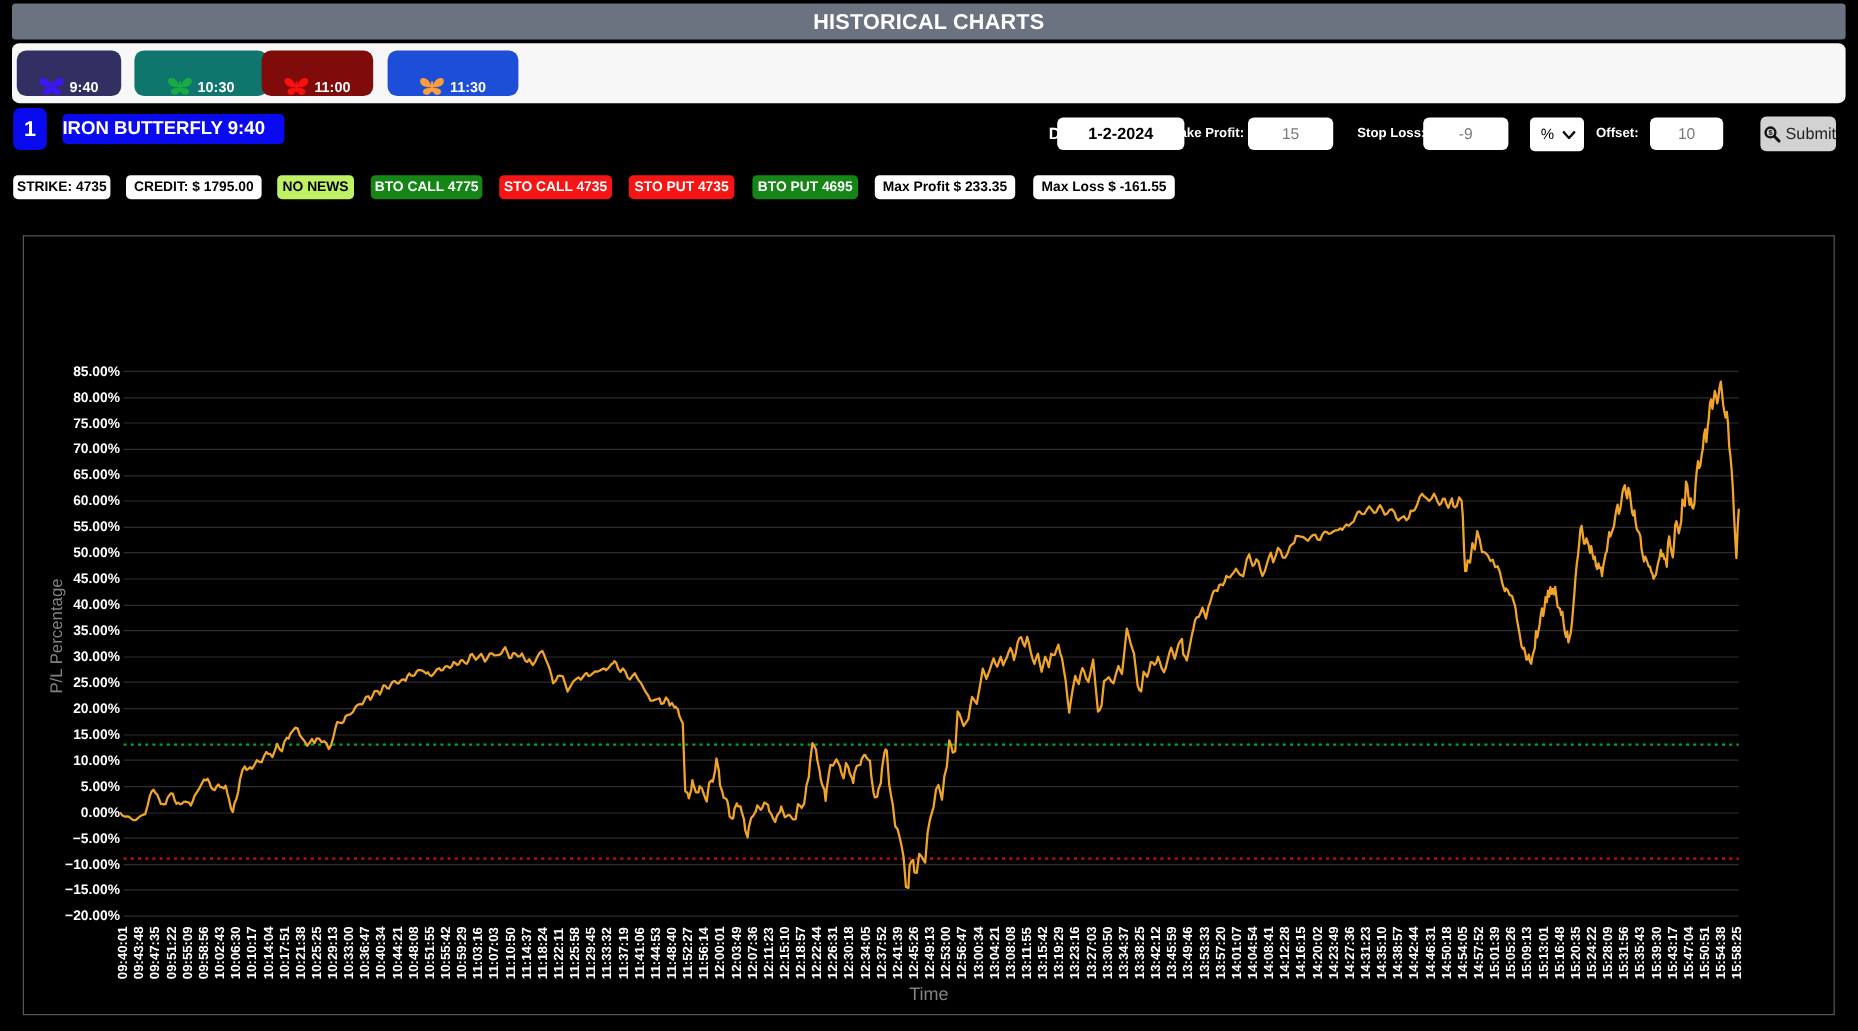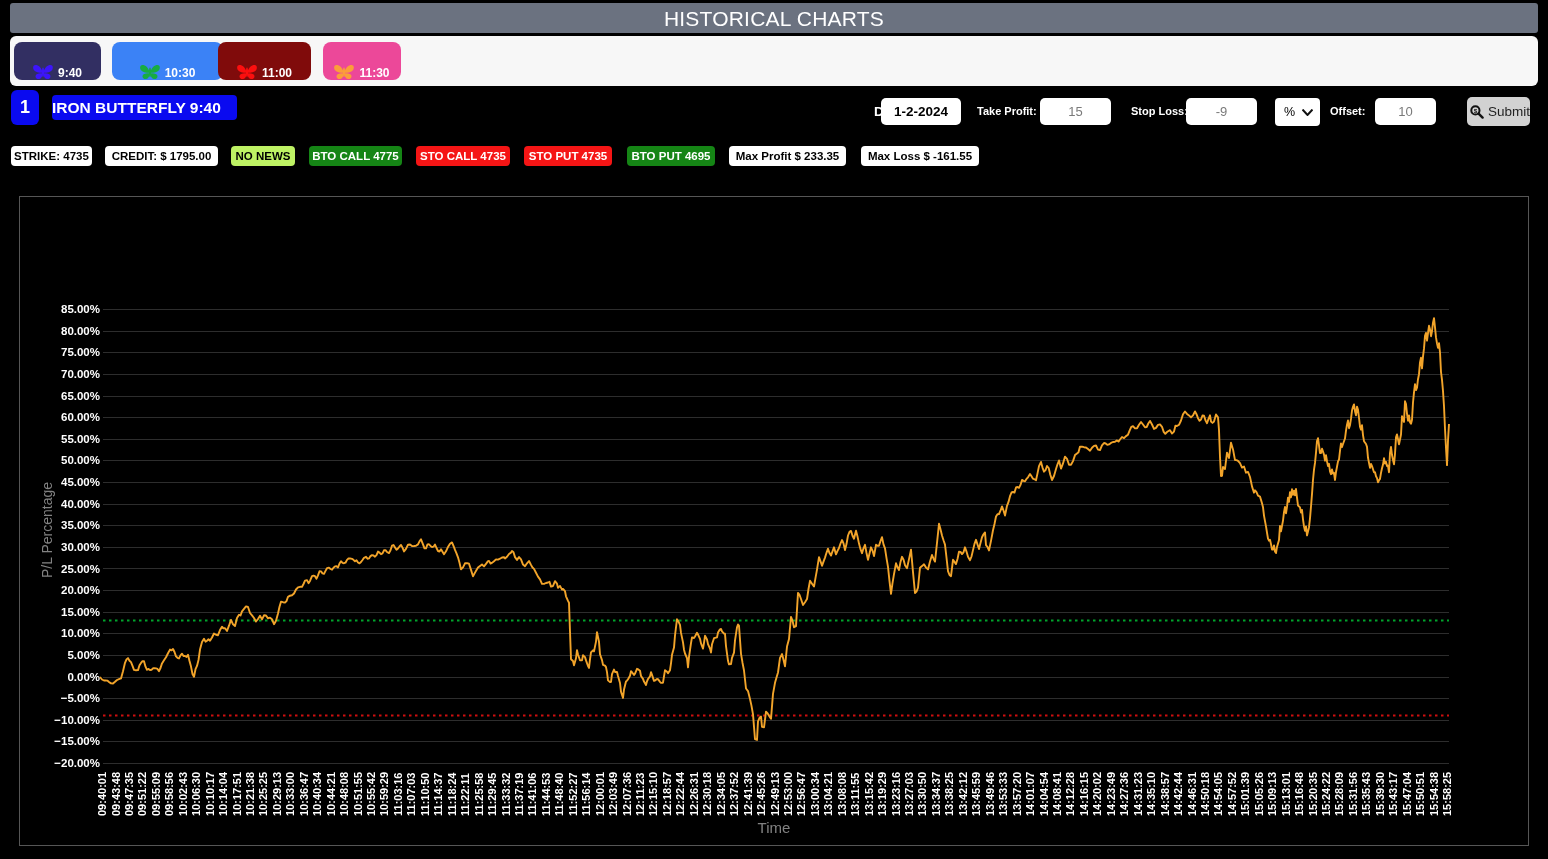--- a/index.html
+++ b/index.html
@@ -10,37 +10,37 @@
 .inp{top:98px;height:27px;background:#fff;border-radius:5px;color:#7a7a7a;font-size:13px;
 text-align:center;line-height:27px}
 .inp.date{color:#000;font-weight:bold;font-size:13.5px}
 .clbl{top:105px;color:#fff;font-weight:bold;white-space:nowrap}
 .sel{left:1275px;top:98px;width:45px;height:28px;background:#fff;border-radius:4px;
 color:#000;font-size:12.5px;line-height:28px;padding-left:9px;box-sizing:border-box}
 .submit{left:1467px;top:97px;width:63px;height:29px;background:#d2d2d2;border-radius:5px;
 color:#1f1f1f;font-size:13.5px;display:flex;align-items:center;justify-content:flex-end}
 </style></head><body>
 <div class="abs" style="left:10px;top:3px;width:1528px;height:30px;background:#6b7280;border-radius:3px;
-color:#fff;font-weight:normal;font-size:21px;text-align:center;line-height:31px;letter-spacing:.2px">HISTORICAL CHARTS</div>
+color:#fff;font-weight:bold;font-size:18px;text-align:center;line-height:31px;letter-spacing:.2px">HISTORICAL CHARTS</div>
 <div class="abs" style="left:10px;top:36px;width:1528px;height:50px;background:#f7f7f7;border-radius:6px"></div>
 <div class="abs btn" style="left:14px;width:87px;background:#322f62">
     <svg width="20" height="15" viewBox="-10 -7.5 20 15" style="display:block;overflow:visible">
       <g fill="#3d15fb">
 <path d="M-0.5,-0.6 C-1.8,-4.8 -4.6,-7.5 -7.6,-7.4 C-10.0,-7.4 -10.4,-4.5 -9.2,-2.6 C-7.8,-0.5 -4.2,0.1 -0.6,0.3 Z"></path>
 <path d="M-0.7,0.9 C-4.2,0.5 -7.2,1.5 -7.5,3.4 C-7.8,5.4 -5.8,6.9 -3.8,6.5 C-1.8,6.1 -0.6,4.2 -0.4,1.8 Z"></path>
 <g transform="scale(-1,1)">
 <path d="M-0.5,-0.6 C-1.8,-4.8 -4.6,-7.5 -7.6,-7.4 C-10.0,-7.4 -10.4,-4.5 -9.2,-2.6 C-7.8,-0.5 -4.2,0.1 -0.6,0.3 Z"></path>
 <path d="M-0.7,0.9 C-4.2,0.5 -7.2,1.5 -7.5,3.4 C-7.8,5.4 -5.8,6.9 -3.8,6.5 C-1.8,6.1 -0.6,4.2 -0.4,1.8 Z"></path>
 </g>
 <ellipse cx="0" cy="-0.2" rx="1.05" ry="4.7"></ellipse>
 </g>
     </svg>
     <span>9:40</span>
   </div>
-<div class="abs btn" style="left:112px;width:111px;background:#3b82f6">
+<div class="abs btn" style="left:112px;width:111px;background:#0f766e">
     <svg width="20" height="15" viewBox="-10 -7.5 20 15" style="display:block;overflow:visible">
       <g fill="#17ac42">
 <path d="M-0.5,-0.6 C-1.8,-4.8 -4.6,-7.5 -7.6,-7.4 C-10.0,-7.4 -10.4,-4.5 -9.2,-2.6 C-7.8,-0.5 -4.2,0.1 -0.6,0.3 Z"></path>
 <path d="M-0.7,0.9 C-4.2,0.5 -7.2,1.5 -7.5,3.4 C-7.8,5.4 -5.8,6.9 -3.8,6.5 C-1.8,6.1 -0.6,4.2 -0.4,1.8 Z"></path>
 <g transform="scale(-1,1)">
 <path d="M-0.5,-0.6 C-1.8,-4.8 -4.6,-7.5 -7.6,-7.4 C-10.0,-7.4 -10.4,-4.5 -9.2,-2.6 C-7.8,-0.5 -4.2,0.1 -0.6,0.3 Z"></path>
 <path d="M-0.7,0.9 C-4.2,0.5 -7.2,1.5 -7.5,3.4 C-7.8,5.4 -5.8,6.9 -3.8,6.5 C-1.8,6.1 -0.6,4.2 -0.4,1.8 Z"></path>
 </g>
 <ellipse cx="0" cy="-0.2" rx="1.05" ry="4.7"></ellipse>
 </g>
@@ -54,40 +54,40 @@
 <path d="M-0.7,0.9 C-4.2,0.5 -7.2,1.5 -7.5,3.4 C-7.8,5.4 -5.8,6.9 -3.8,6.5 C-1.8,6.1 -0.6,4.2 -0.4,1.8 Z"></path>
 <g transform="scale(-1,1)">
 <path d="M-0.5,-0.6 C-1.8,-4.8 -4.6,-7.5 -7.6,-7.4 C-10.0,-7.4 -10.4,-4.5 -9.2,-2.6 C-7.8,-0.5 -4.2,0.1 -0.6,0.3 Z"></path>
 <path d="M-0.7,0.9 C-4.2,0.5 -7.2,1.5 -7.5,3.4 C-7.8,5.4 -5.8,6.9 -3.8,6.5 C-1.8,6.1 -0.6,4.2 -0.4,1.8 Z"></path>
 </g>
 <ellipse cx="0" cy="-0.2" rx="1.05" ry="4.7"></ellipse>
 </g>
     </svg>
     <span>11:00</span>
   </div>
-<div class="abs btn" style="left:323px;width:78px;background:#ec4899">
+<div class="abs btn" style="left:323px;width:109px;background:#1d4ed8">
     <svg width="20" height="15" viewBox="-10 -7.5 20 15" style="display:block;overflow:visible">
       <g fill="#fb9e3a">
 <path d="M-0.5,-0.6 C-1.8,-4.8 -4.6,-7.5 -7.6,-7.4 C-10.0,-7.4 -10.4,-4.5 -9.2,-2.6 C-7.8,-0.5 -4.2,0.1 -0.6,0.3 Z"></path>
 <path d="M-0.7,0.9 C-4.2,0.5 -7.2,1.5 -7.5,3.4 C-7.8,5.4 -5.8,6.9 -3.8,6.5 C-1.8,6.1 -0.6,4.2 -0.4,1.8 Z"></path>
 <g transform="scale(-1,1)">
 <path d="M-0.5,-0.6 C-1.8,-4.8 -4.6,-7.5 -7.6,-7.4 C-10.0,-7.4 -10.4,-4.5 -9.2,-2.6 C-7.8,-0.5 -4.2,0.1 -0.6,0.3 Z"></path>
 <path d="M-0.7,0.9 C-4.2,0.5 -7.2,1.5 -7.5,3.4 C-7.8,5.4 -5.8,6.9 -3.8,6.5 C-1.8,6.1 -0.6,4.2 -0.4,1.8 Z"></path>
 </g>
 <ellipse cx="0" cy="-0.2" rx="1.05" ry="4.7"></ellipse>
 </g>
     </svg>
     <span>11:30</span>
   </div>
 <div class="abs" style="left:11px;top:90px;width:28px;height:35px;background:#0a0af0;border-radius:6px;
 color:#fff;font-weight:bold;font-size:18px;text-align:center;line-height:35px">1</div>
 <div class="abs" style="left:52px;top:95px;width:185px;height:25px;background:#0a0af0;border-radius:4px;
 color:#fff;font-weight:bold;font-size:15.5px;text-align:left;line-height:25px">IRON BUTTERFLY 9:40</div>
 <div class="abs" style="left:874px;top:104px;color:#fff;font-weight:bold;font-size:13.5px">DATE</div>
-<div class="abs inp date" style="left:881px;width:80px">1-2-2024</div>
+<div class="abs inp date" style="left:881px;width:106px">1-2-2024</div>
 <div class="abs clbl" style="left:977px;font-size:11px">Take Profit:</div>
 <div class="abs inp" style="left:1040px;width:71px">15</div>
 <div class="abs clbl" style="left:1131px;font-size:11px">Stop Loss:</div>
 <div class="abs inp" style="left:1186px;width:71px">-9</div>
 <div class="abs sel">%<svg width="11" height="7" viewBox="0 0 11 7" style="position:absolute;right:7px;top:11px">
       <path d="M0.5 0.5 L5.5 6 L10.5 0.5" fill="none" stroke="#111" stroke-width="2"></path>
     </svg></div>
 <div class="abs clbl" style="left:1330px;font-size:11px">Offset:</div>
 <div class="abs inp" style="left:1375px;width:61px">10</div>
 <div class="abs submit"><svg width="14" height="14" viewBox="0 0 14 14" style="margin-right:4px">

